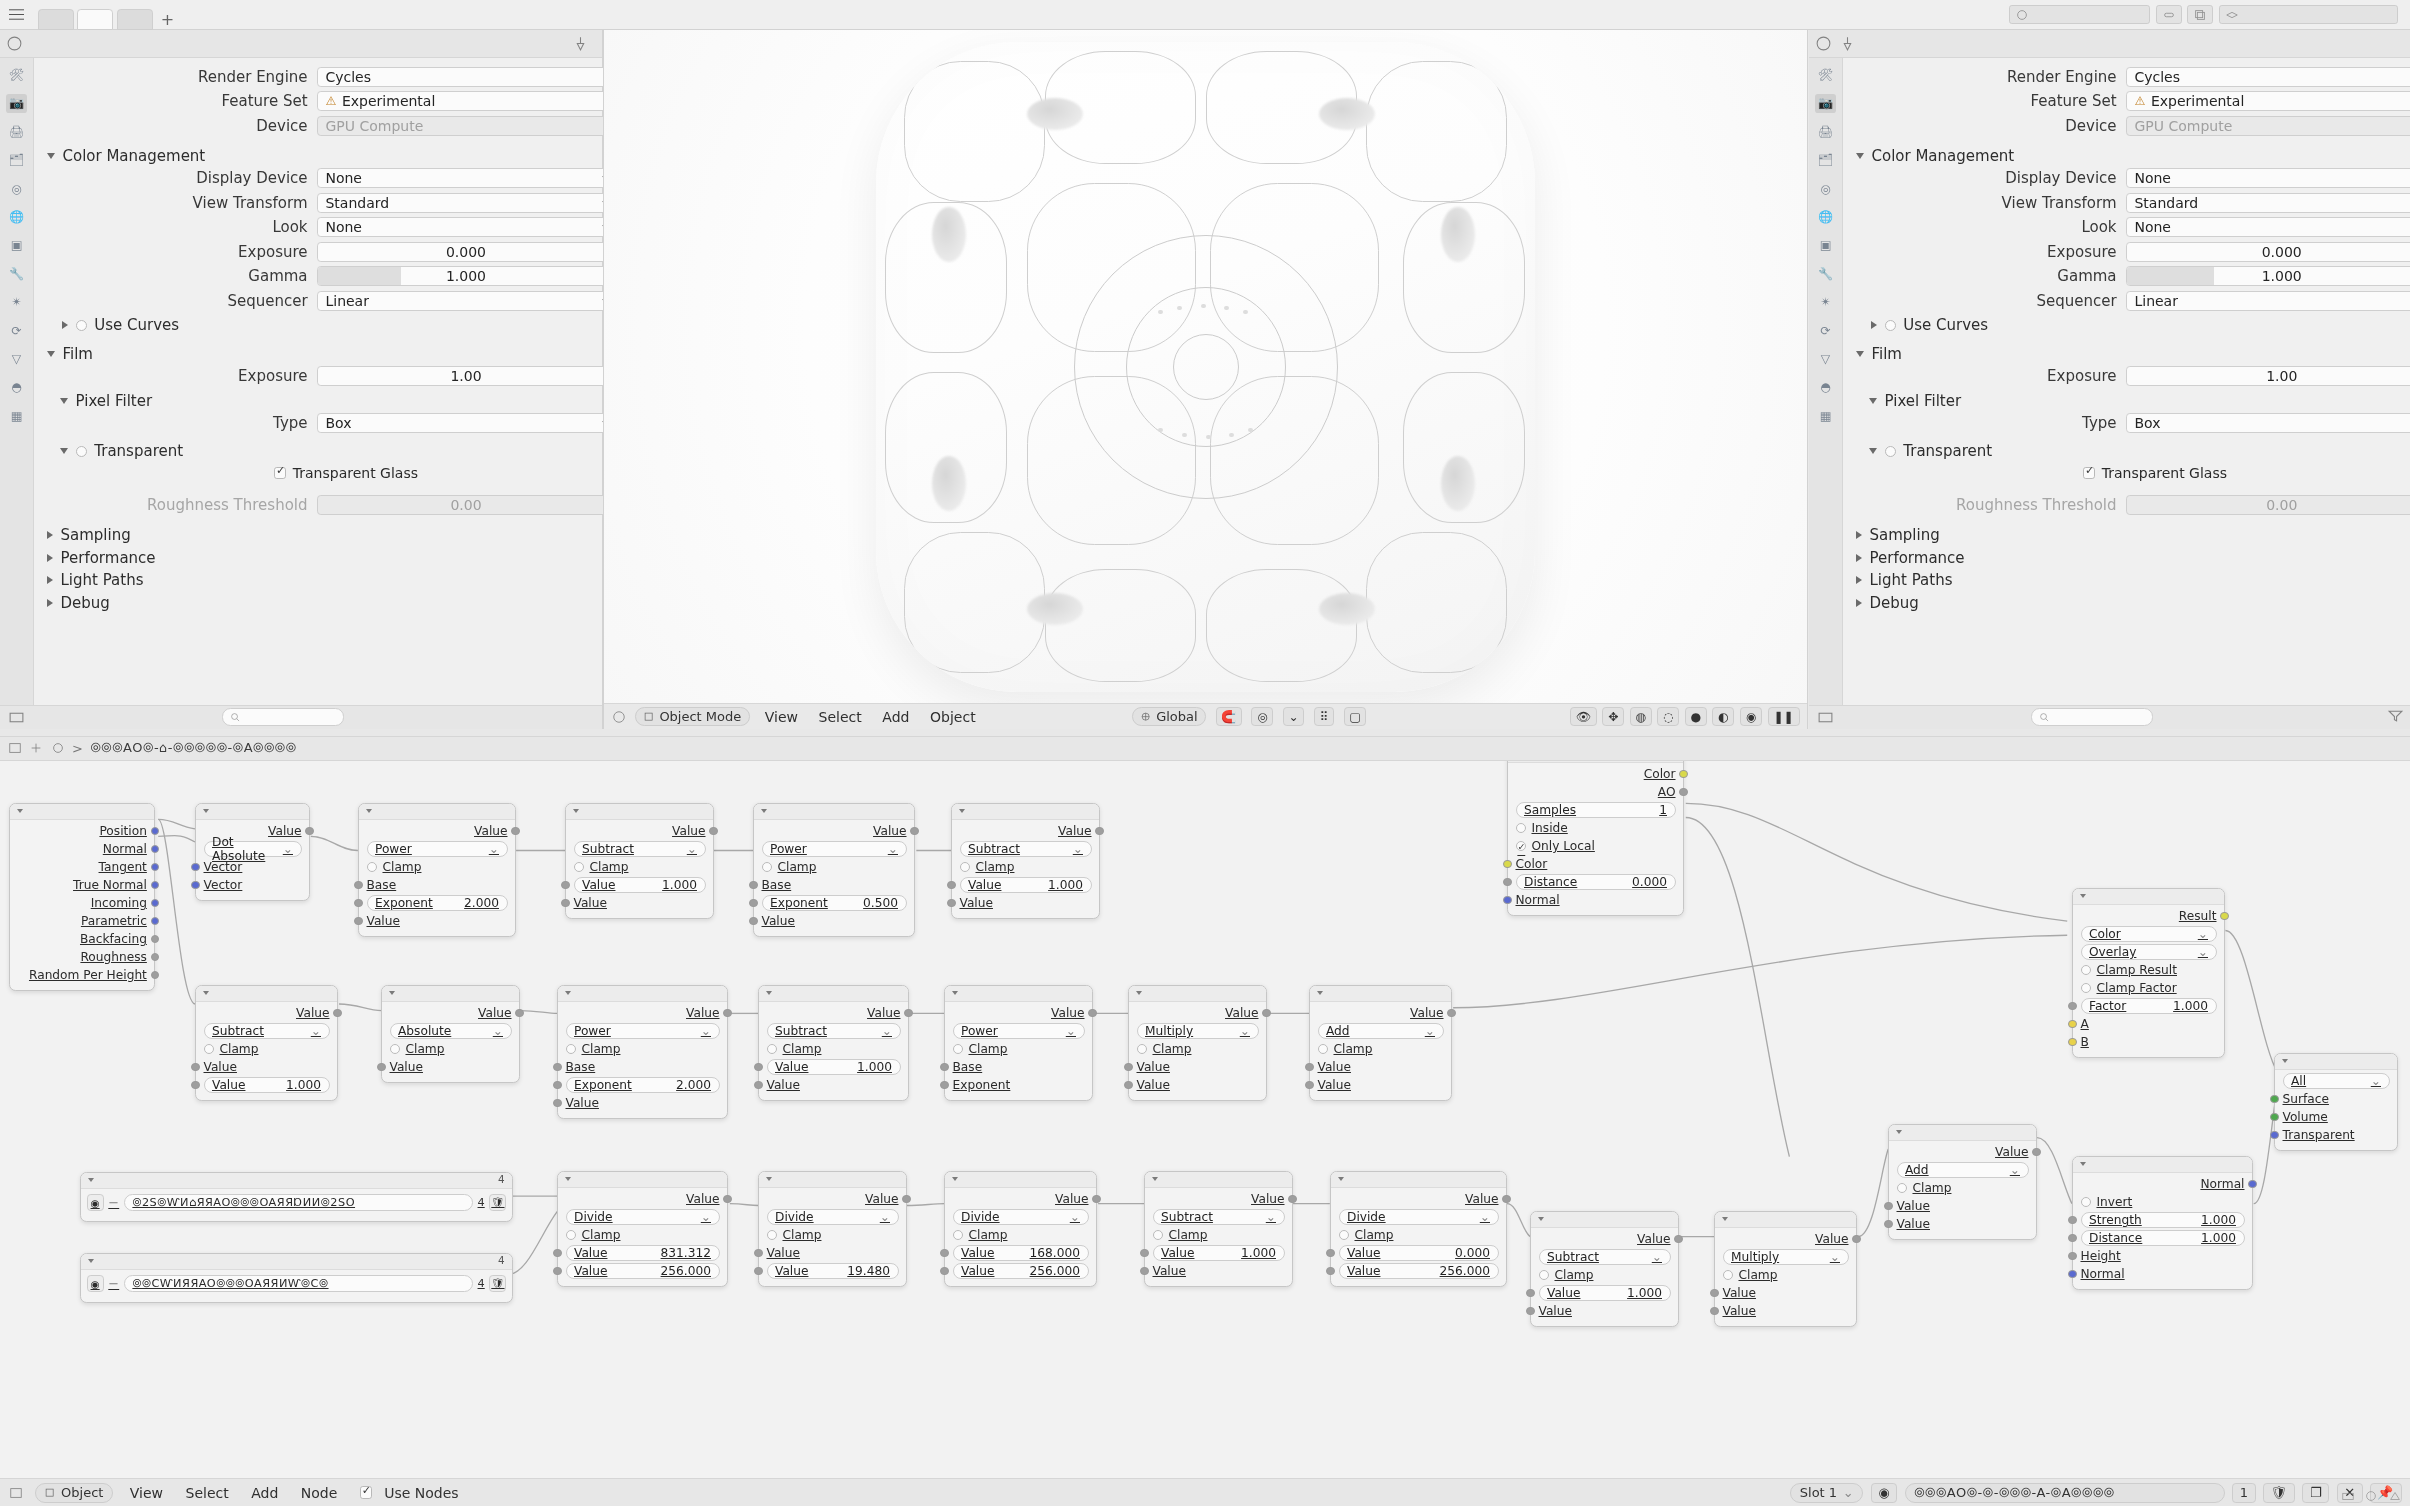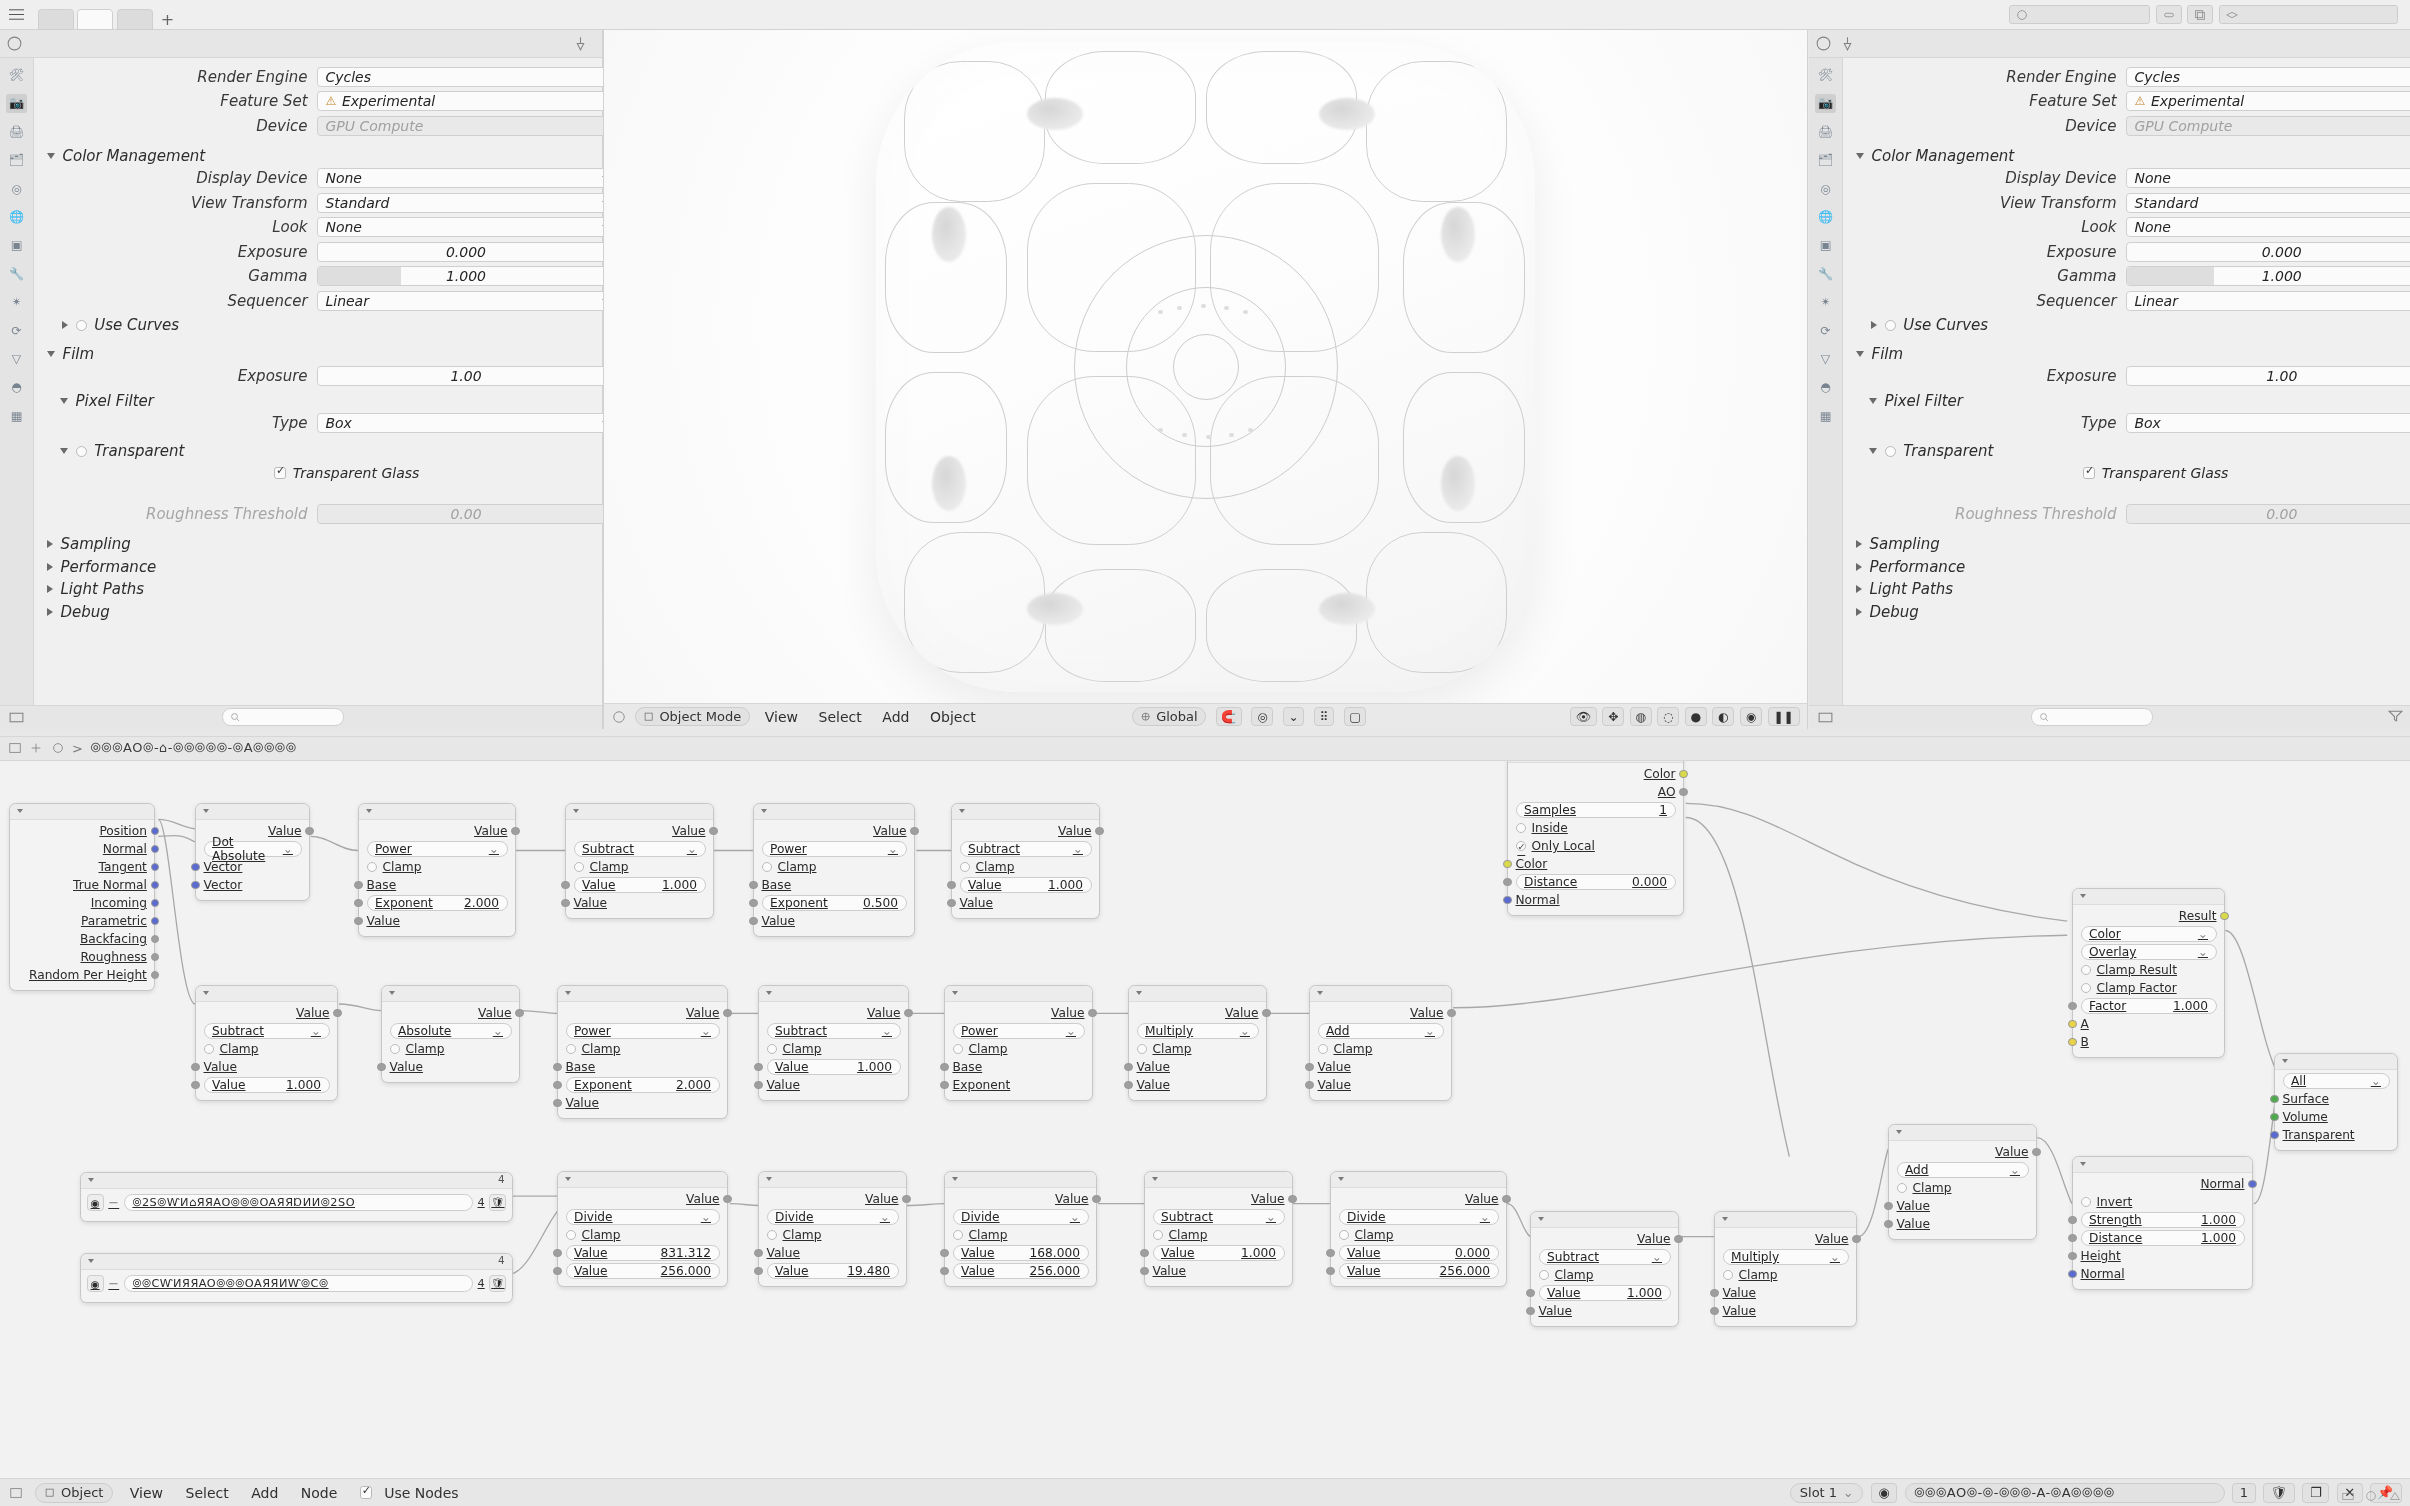--- a/index.html
+++ b/index.html
@@ -46,42 +46,42 @@
 
   
   .propcol { width: 100%; }
   .prop-tabs {
     position: absolute; top: 28px; width: 34px; bottom: 0;
     background: #e4e4e4; border-right: 0.9px solid #d6d6d6;
     display: flex; flex-direction: column; align-items: center; padding-top: 7.5px; gap: 9.4px;
   }
   .ptab { width: 21px; height: 19px; border-radius: 2.8px; opacity: .7; display:flex;align-items:center;justify-content:center; font-size: 12.2px; color:#4d5c6e;}
   .ptab.active { background: #cfcfcf; opacity: 1; }
-  .props { position: absolute; top: 28px; bottom: 24.5px; left: 34px; right: 0; overflow: hidden; padding-top: 7.5px; font-style: italic; }
+  .props { position: absolute; top: 28px; bottom: 24.5px; left: 34px; right: 0; overflow: hidden; padding-top: 7.5px; }
   .row { display: flex; align-items: center; height: 22.6px; margin-bottom: 1.9px; }
   .rlabel { width: 47%; text-align: right; padding-right: 9.4px; color: #383838; font-size: 15px; white-space: nowrap; }
   .rfield {
     flex: 1; height: 20px; margin-right: 13px;
     background: #fbfbfb; border: 0.9px solid #cfcfcf; border-radius: 3.8px;
     display: flex; align-items: center; padding: 0 7.5px; font-size: 14px; color: #242424;
     position: relative;
   }
   .rfield.disabled { background: #e9e9e9; color: #a0a0a0; }
   .rfield.center { justify-content: center; }
   .rfield .caret { position: absolute; right: 5.6px; width: 0; height: 0; border-left: 3.8px solid transparent; border-right: 3.8px solid transparent; border-top: 4.7px solid #8a8a8a; }
   .rfield .warn { color: #c07f23; margin-right: 5.6px; font-size: 12.2px; }
   .slider-fill { position: absolute; left: 0; top: 0; bottom: 0; background: #dedede; border-radius: 2.8px 0 0 2.8px; }
   .sec { display: flex; align-items: center; height: 22.6px; padding-left: 13px; font-size: 15px; color: #2d2d2d; }
   .tri { width: 0; height: 0; margin-right: 7.5px; border-top: 4.7px solid transparent; border-bottom: 4.7px solid transparent; border-left: 6.6px solid #6a6a6a; }
   .tri.open { border: none; border-left: 4.7px solid transparent; border-right: 4.7px solid transparent; border-top: 6.6px solid #6a6a6a; }
   .chk { width: 12.2px; height: 12.2px; border: 0.9px solid #b9b9b9; border-radius: 2.8px; background: #fbfbfb; margin-right: 6.6px; display:inline-block; }
   .chk.on { background: #fbfbfb; position: relative; }
   .chk.on::after { content: "✓"; position: absolute; left: 0.9px; top: -3.8px; font-size: 11.3px; color: #3b3b3b; }
   .radio { width: 11.3px; height: 11.3px; border: 0.9px solid #b9b9b9; border-radius: 50%; background:#fbfbfb; margin-right: 7.5px; display:inline-block; }
-  .sub-row { display:flex; align-items:center; height: 21px; margin-bottom: 19px; }
+  .sub-row { display:flex; align-items:center; height: 21px; margin-bottom: 10px; }
   .dots { margin-left: auto; margin-right: 19px; display: flex; flex-direction: column; gap: 1.9px; }
   .dots span { display: block; width: 13px; height: 1.9px; background: #8f8f8f; }
   .statusbar {
     position: absolute; left: 0; right: 0; bottom: 0; height: 24.5px;
     background: #e6e6e6; border-top: 0.9px solid #d6d6d6;
     display: flex; align-items: center; padding: 0 7.5px; gap: 9.4px;
   }
   .searchbox {
     height: 18px; width: 122px; background: #fbfbfb; border: 0.9px solid #cfcfcf;
     border-radius: 8.5px; display: flex; align-items: center; padding: 0 7.5px; font-size: 12.2px; color: #9a9a9a;

